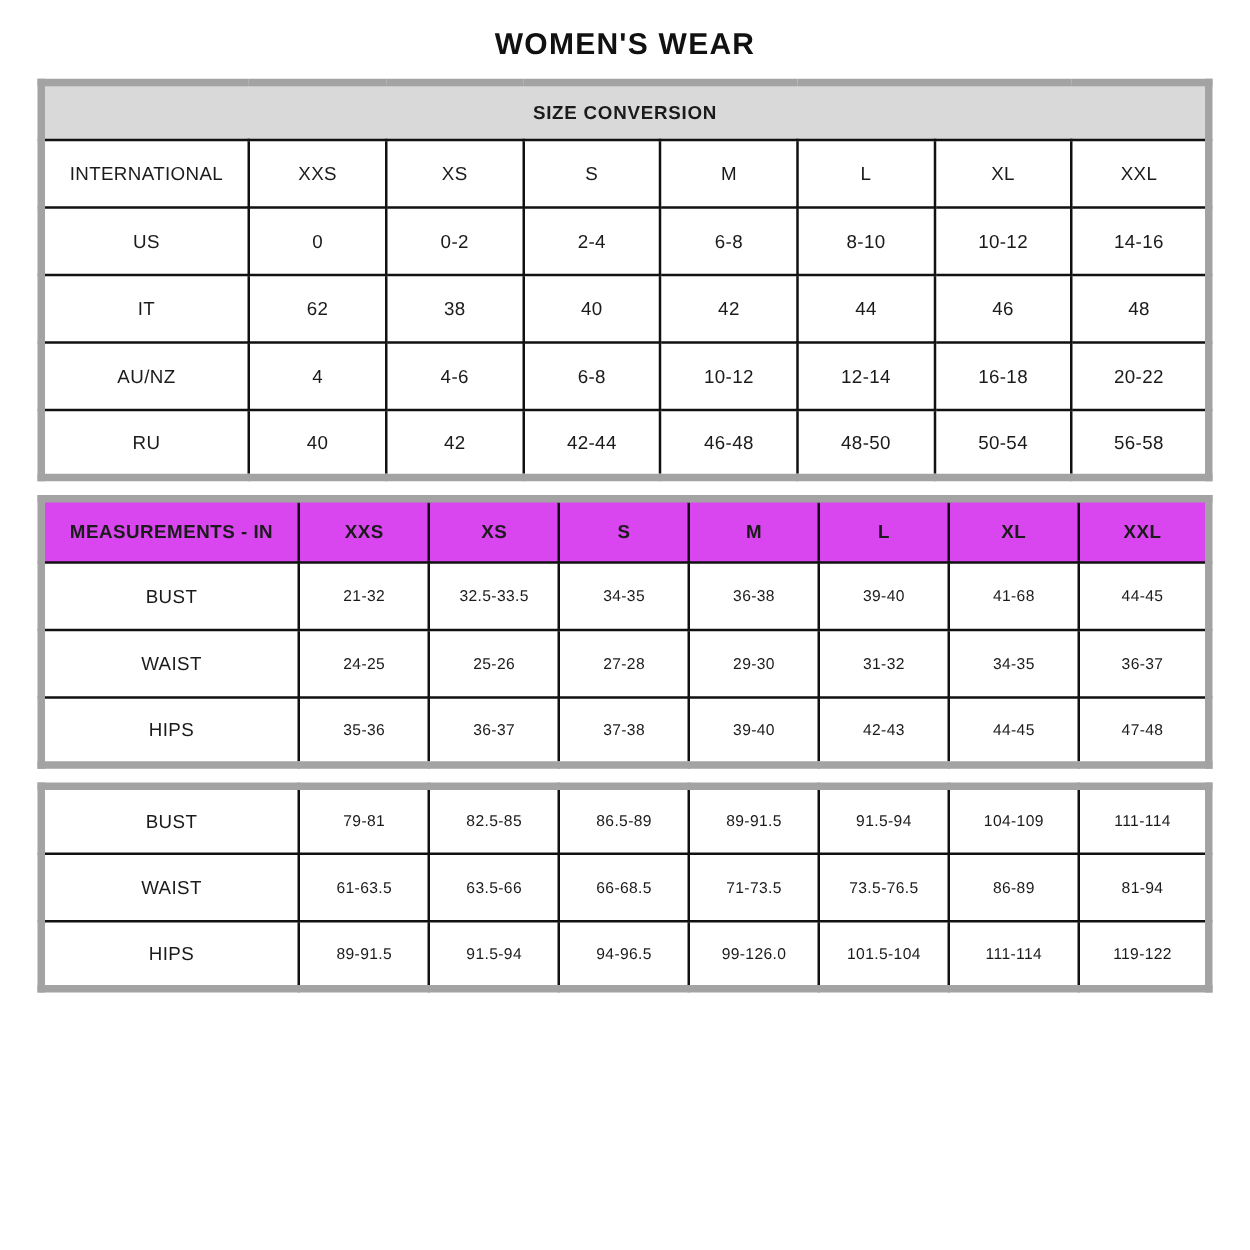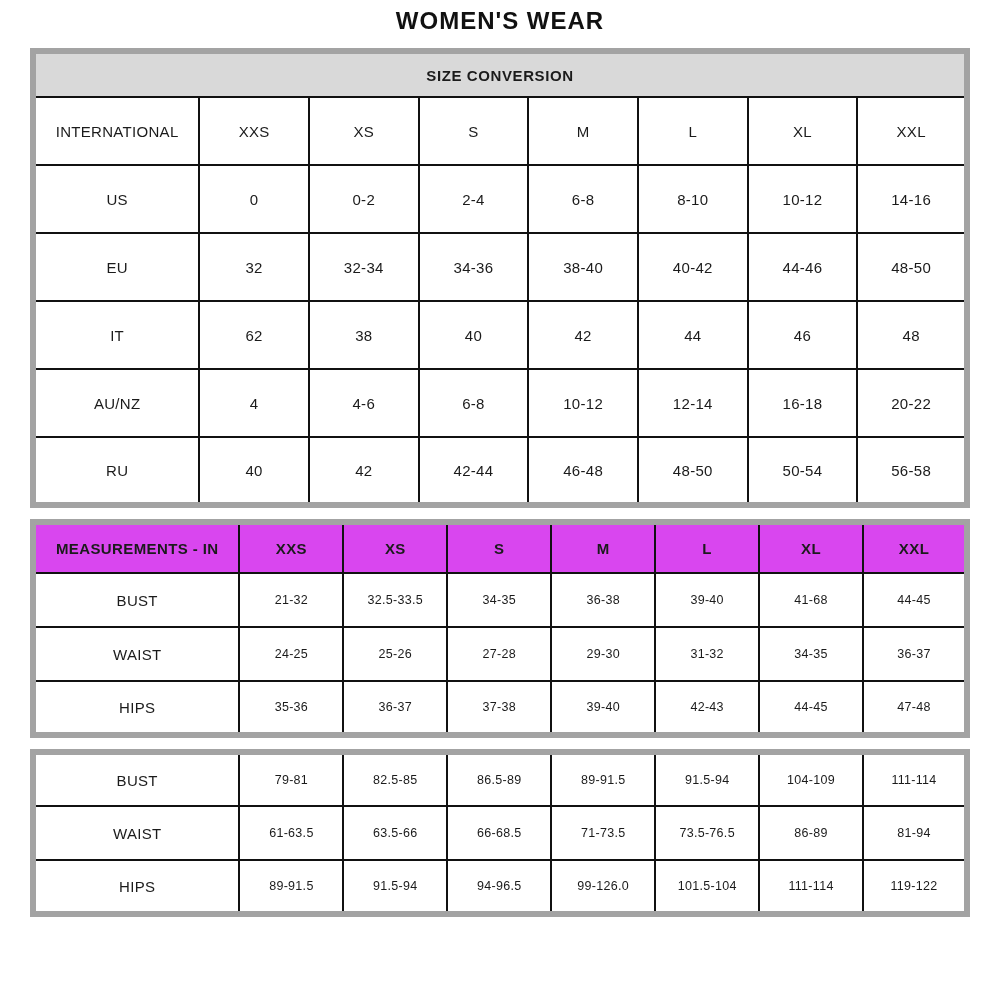--- a/index.html
+++ b/index.html
@@ -3,21 +3,21 @@
 <meta charset="utf-8">
 <style>
   * { box-sizing: border-box; margin: 0; padding: 0; }
   html, body { background: #ffffff; }
   body {
     width: 1000px;
     height: 1000px;
     font-family: "Liberation Sans", "DejaVu Sans", sans-serif;
     color: #1b1b1b;
   }
-  .page { padding: 7px 30px 10px 30px; }
+  .page { padding: 22px 30px 10px 30px; }
   .page-title {
     text-align: center;
     font-size: 24px;
     font-weight: 700;
     letter-spacing: 1px;
     margin-bottom: 13px;
     color: #111111;
   }
   table {
     width: 940px;
@@ -35,21 +35,21 @@
     letter-spacing: 0.3px;
   }
   
   .t1 .banner td {
     height: 46px;
     background: #d9d9d9;
     font-weight: 700;
     font-size: 15px;
     letter-spacing: 0.6px;
   }
-  .t1 .row td { height: 68px; }
+  .t1 .row td { height: 54px; }
   .t1 col.first { width: 17.8%; }
   .t1 col.size { width: 11.742%; }
   
   .tm col.first { width: 22.1%; }
   .tm col.size { width: 11.128%; }
   .tm .head td {
     height: 51px;
     background: #d946ef;
     font-weight: 700;
     font-size: 15px;
@@ -94,30 +94,20 @@
       <td class="label">US</td>
       <td>0</td>
       <td>0-2</td>
       <td>2-4</td>
       <td>6-8</td>
       <td>8-10</td>
       <td>10-12</td>
       <td>14-16</td>
     </tr>
     <tr class="row">
-      <td class="label">EU</td>
-      <td>32</td>
-      <td>32-34</td>
-      <td>34-36</td>
-      <td>38-40</td>
-      <td>40-42</td>
-      <td>44-46</td>
-      <td>48-50</td>
-    </tr>
-    <tr class="row">
       <td class="label">IT</td>
       <td>62</td>
       <td>38</td>
       <td>40</td>
       <td>42</td>
       <td>44</td>
       <td>46</td>
       <td>48</td>
     </tr>
     <tr class="row">

